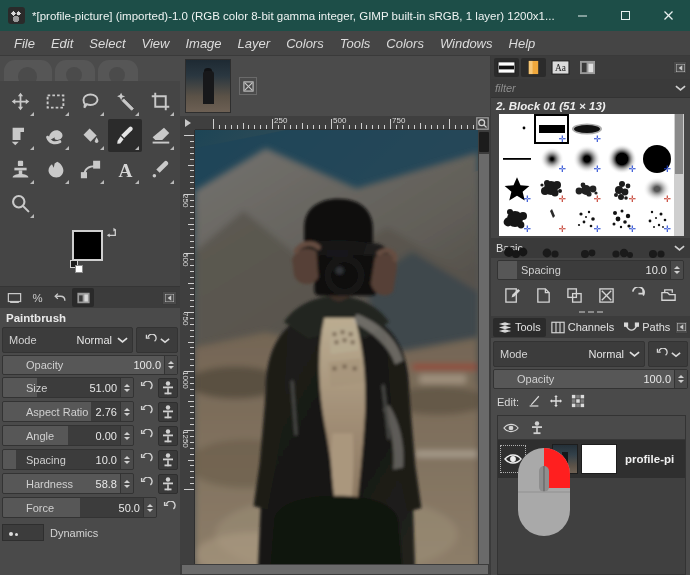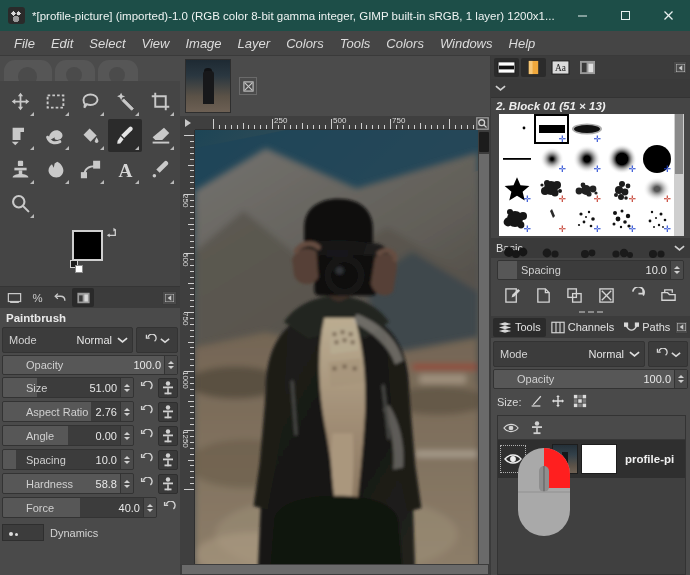--- a/index.html
+++ b/index.html
@@ -599,21 +599,21 @@
                 <path d="M5.2 7.3h1.6v6H5.2z"></path>
                 <rect x="2.5" y="11.5" width="7" height="1.8"></rect>
               </svg>
             </div>
         </div>
 
         <div class="slrow">
           <div class="ctl">
             <div class="fill" style="width:50%"></div>
             <span class="lab">Force</span>
-            <span class="val">40.0</span>
+            <span class="val">50.0</span>
             <span class="spin">
                 <i class="a up"></i>
                 <i class="a dn"></i>
               </span>
           </div>
           <div class="ic-btn">
             <svg width="14" height="14" viewBox="0 0 16 16" fill="none" stroke="#d0d0d0" stroke-width="1.6">
                 <path d="M13 9A5 5 0 105 4.2"></path>
                 <path d="M3 1v4h4"></path>
               </svg>
@@ -925,20 +925,21 @@
         </div>
         <div class="rd-menu">
           <svg width="9" height="8" viewBox="0 0 10 9">
               <rect x="0" y="0" width="10" height="9" fill="none" stroke="#c9c9c9"></rect>
               <path d="M7 1.5v6L3 4.5z" fill="#c9c9c9"></path>
             </svg>
         </div>
       </div>
 
       <div class="filterbar">
+        <span class="ph">filter</span>
         <svg width="11" height="8" viewBox="0 0 12 8" fill="none" stroke="#d0d0d0" stroke-width="1.8">
             <path d="M1 2l5 4 5-4"></path>
           </svg>
       </div>
 
       <div class="brush-label">2. Block 01 (51 × 13)</div>
 
       <div class="brushgrid-wrap">
         <div class="brushgrid">
 
@@ -1282,21 +1283,21 @@
             <span class="lab">Opacity</span>
             <span class="val">100.0</span>
             <span class="spin">
                 <i class="a up"></i>
                 <i class="a dn"></i>
               </span>
           </div>
         </div>
 
         <div class="lock-row">
-          <span>Size:</span>
+          <span>Edit:</span>
           <span>
             <svg width="14" height="14" viewBox="0 0 16 16" fill="#dcdcdc">
                 <path d="M13 2l1 1-8 9-2 1 1-2z"></path>
                 <path d="M3 13h10v1.4H3z"></path>
               </svg></span>
           <span>
             <svg width="14" height="14" viewBox="0 0 16 16" fill="#dcdcdc">
                 <path d="M8 1l2 2.5H8.8v3.7h3.7V6L15 8l-2.5 2V8.8H8.8v3.7H10L8 15l-2-2.5h1.2V8.8H3.5V10L1 8l2.5-2v1.2h3.7V3.5H6z"></path>
               </svg></span>
           <span>

